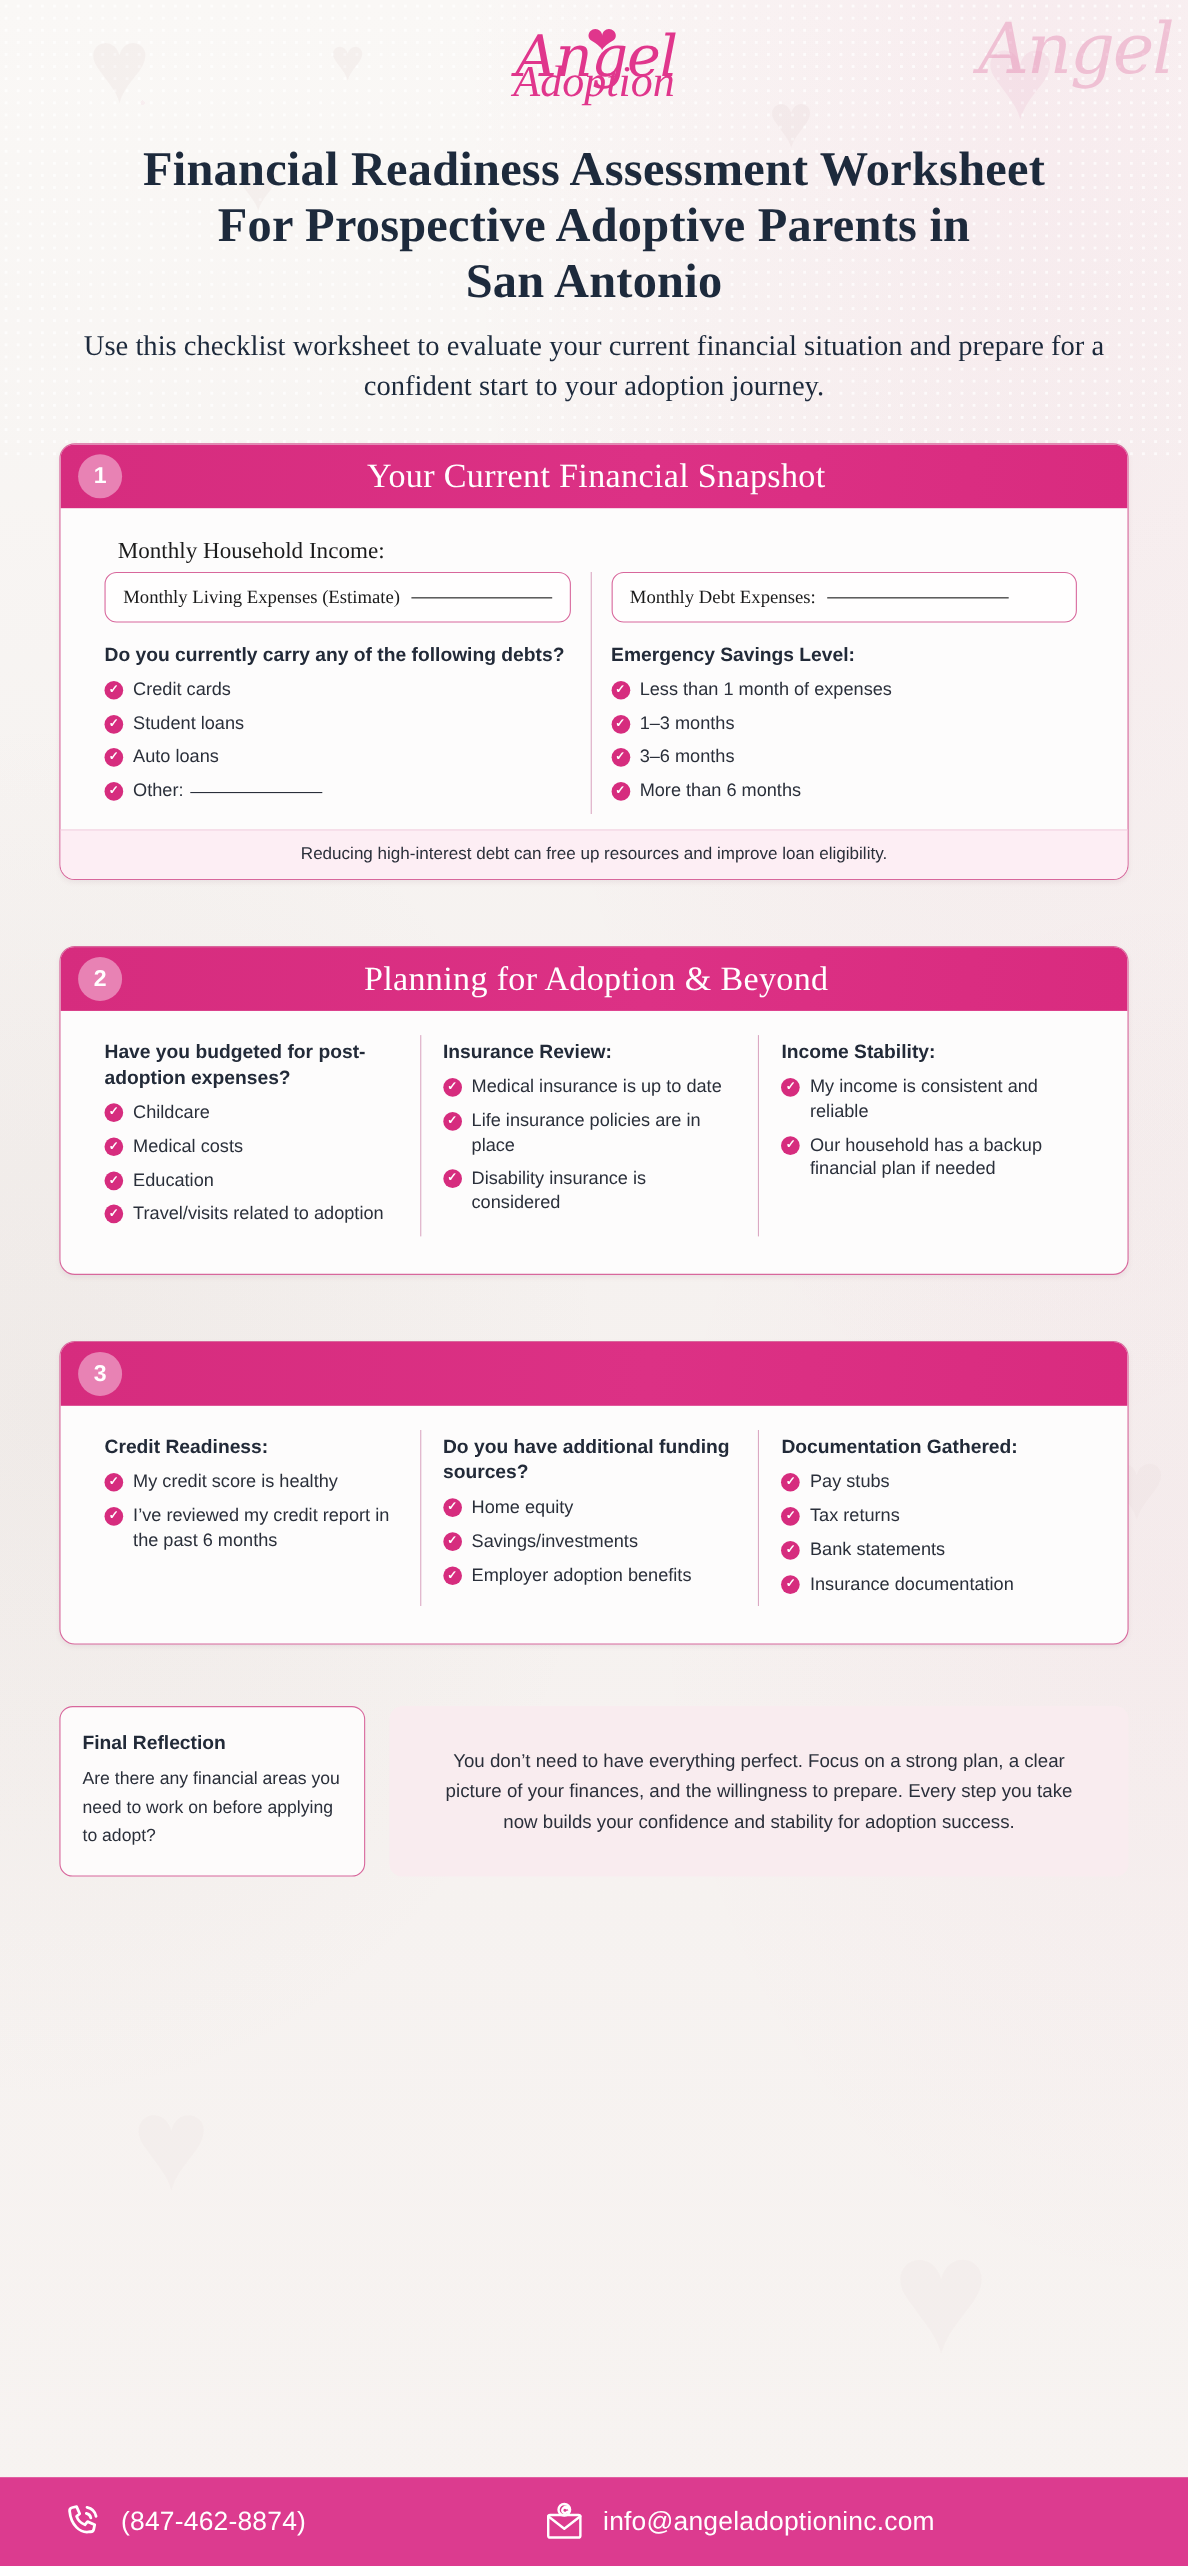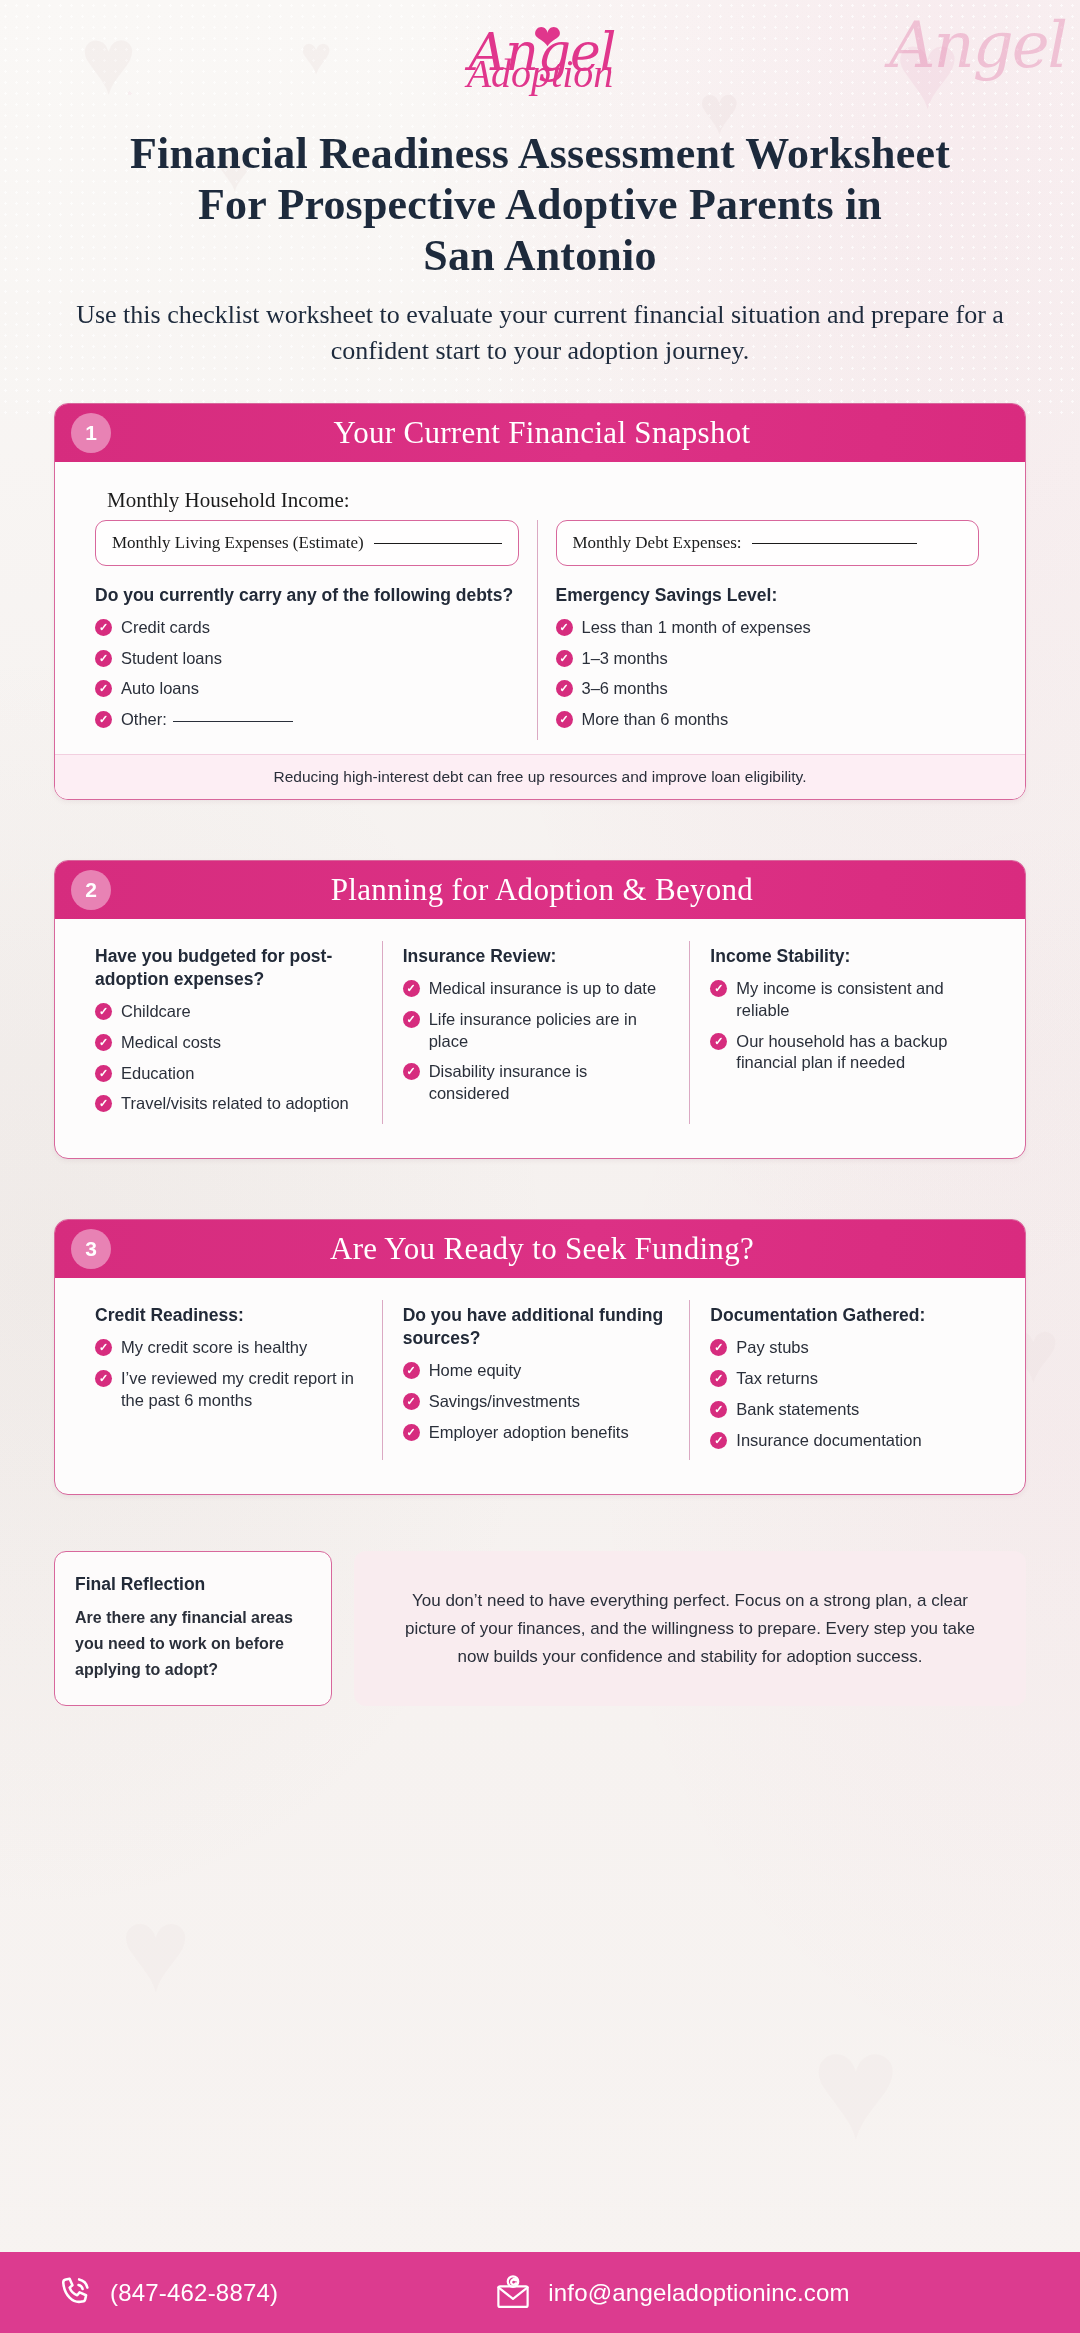--- a/index.html
+++ b/index.html
@@ -279,21 +279,20 @@
     font-weight: bold;
     font-size: 17.5px;
     color: #222a38;
     margin-bottom: 10px;
   }
   .reflect-text {
     font-family: "Liberation Sans", sans-serif;
     font-size: 16px;
     color: #2a2f3a;
     line-height: 1.62;
-    font-weight: bold;
   }
   .quote {
     flex: 1;
     background: #f9ecef;
     border-radius: 12px;
     display: flex;
     align-items: center;
     justify-content: flex-end;
     padding: 24px 48px;
   }
@@ -502,21 +501,20 @@
         </div>
       </div>
     </div>
   </div>
 
   <div class="gap"></div>
 
   <div class="section">
     <div class="sec-header">
       <div class="sec-num">3</div>
-      <div class="sec-title">Are You Ready to Seek Funding?</div>
     </div>
     <div class="sec-body" style="padding-bottom:34px">
       <div class="col-split">
 
         <div class="col">
           <div class="q-head" style="margin-top:4px">Credit Readiness:</div>
           <ul class="checks">
             <li>
                 <span class="tick">✓</span>
                 <span class="li-text">My credit score is healthy</span>

